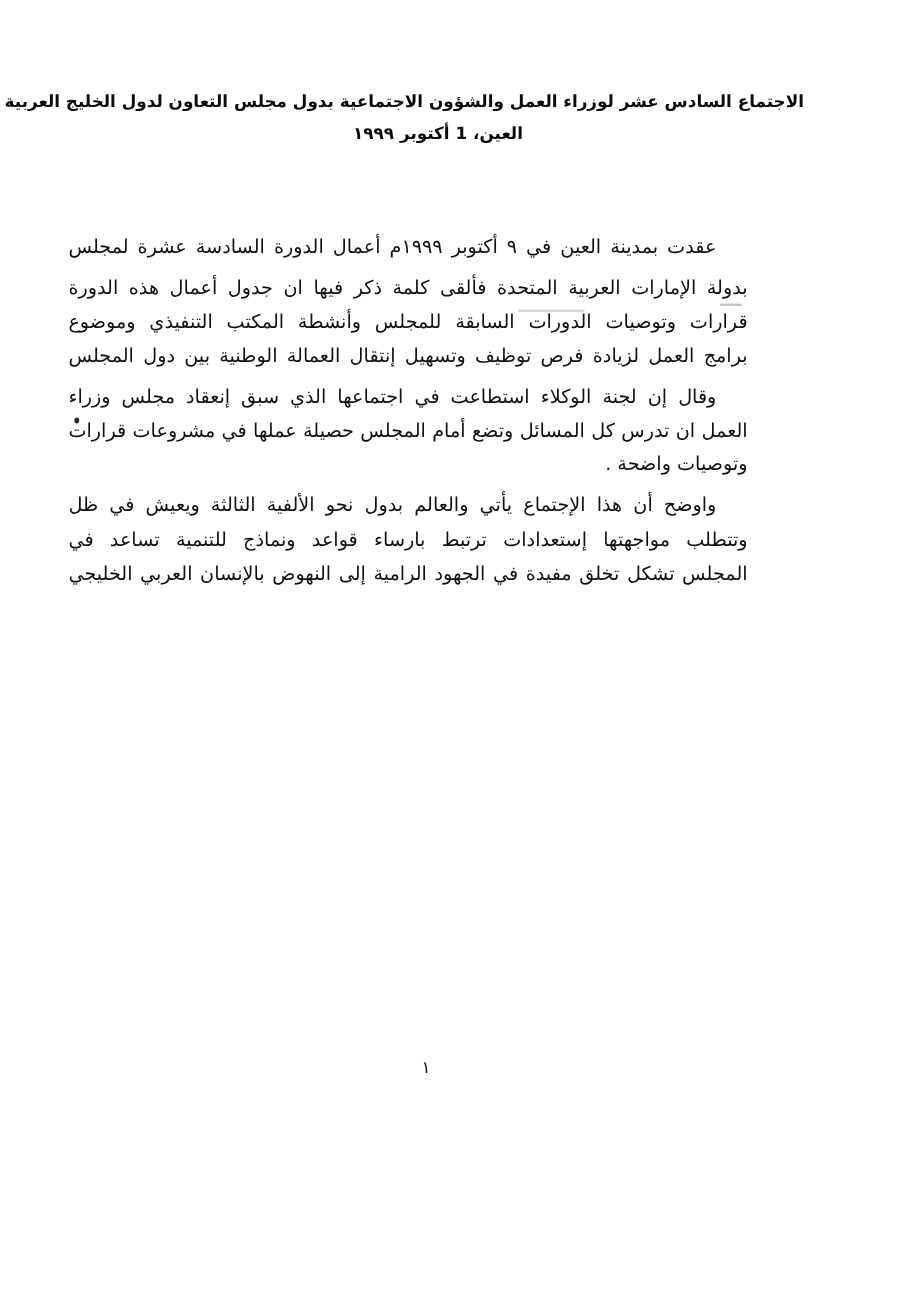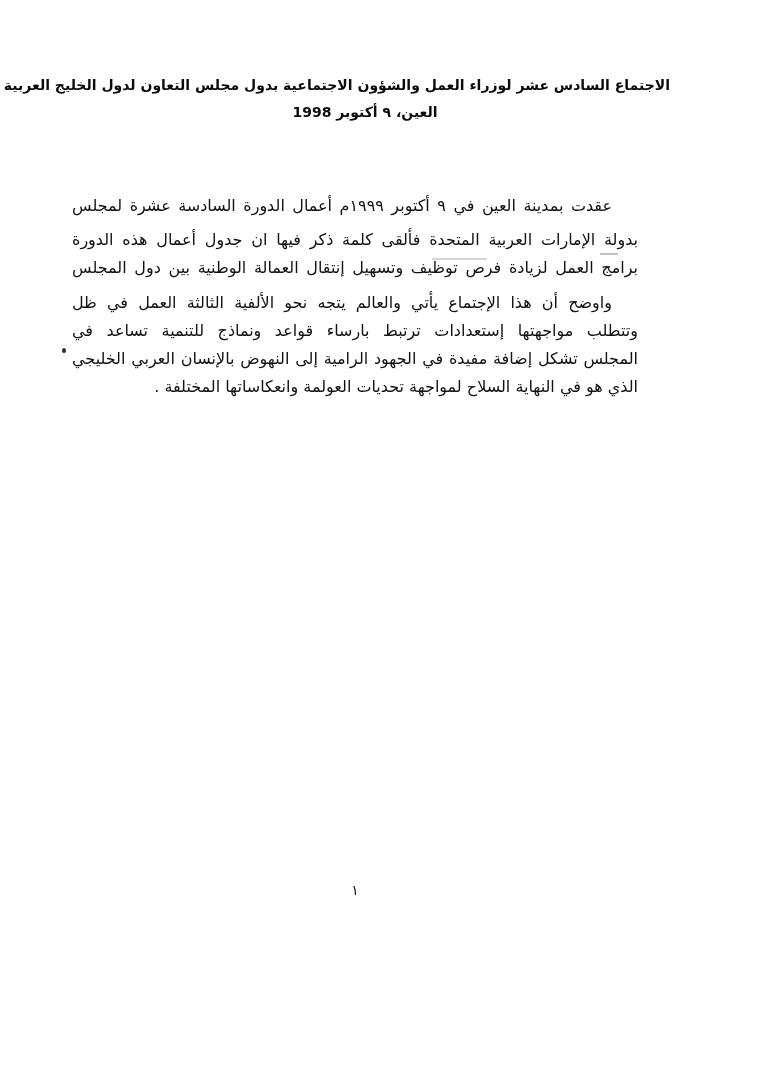--- a/index.html
+++ b/index.html
@@ -29,21 +29,21 @@
     line-height: 27px;
     color: #0b0b0b;
   }
   .doc-header .title-line {
     white-space: nowrap;
   }
   
   .doc-body {
     position: absolute;
     top: 192px;
-    right: 124px;
+    right: 139px;
     width: 566px;
     direction: rtl;
     font-size: 16px;
     line-height: 28.2px;
     color: #111111;
   }
   .para {
     margin: 0 0 6px 0;
   }
   .line {
@@ -94,40 +94,45 @@
     background: #d6d6d6;
   }
 </style>
 </head>
 <body>
 
 <div class="page">
 
   <header class="doc-header">
     <div class="title-line">الاجتماع السادس عشر لوزراء العمل والشؤون الاجتماعية بدول مجلس التعاون لدول الخليج العربية</div>
-    <div class="title-line">العين، ٩ أكتوبر 1998</div>
+    <div class="title-line">العين، 1 أكتوبر ١٩٩٩</div>
   </header>
 
   <main class="doc-body">
 
     <div class="para">
       <div class="line first">عقدت بمدينة العين في ٩ أكتوبر ١٩٩٩م أعمال الدورة السادسة عشرة لمجلس</div>
     </div>
 
     <div class="para">
       <div class="line">بدولة الإمارات العربية المتحدة فألقى كلمة ذكر فيها ان جدول أعمال هذه الدورة</div>
+      <div class="line">قرارات وتوصيات الدورات السابقة للمجلس وأنشطة المكتب التنفيذي وموضوع</div>
       <div class="line">برامج العمل لزيادة فرص توظيف وتسهيل إنتقال العمالة الوطنية بين دول المجلس</div>
     </div>
 
+    <div class="para">
+      <div class="line first">وقال إن لجنة الوكلاء استطاعت في اجتماعها الذي سبق إنعقاد مجلس وزراء</div>
+      <div class="line">العمل ان تدرس كل المسائل وتضع أمام المجلس حصيلة عملها في مشروعات قرارات</div>
+      <div class="line last">وتوصيات واضحة .</div>
+    </div>
 
     <div class="para">
-      <div class="line first">واوضح أن هذا الإجتماع يأتي والعالم يتجه نحو الألفية الثالثة العمل في ظل</div>
+      <div class="line first">واوضح أن هذا الإجتماع يأتي والعالم بدول نحو الألفية الثالثة ويعيش في ظل</div>
       <div class="line">وتتطلب مواجهتها إستعدادات ترتبط بارساء قواعد ونماذج للتنمية تساعد في</div>
-      <div class="line">المجلس تشكل إضافة مفيدة في الجهود الرامية إلى النهوض بالإنسان العربي الخليجي</div>
-      <div class="line last">الذي هو في النهاية السلاح لمواجهة تحديات العولمة وانعكاساتها المختلفة .</div>
+      <div class="line">المجلس تشكل تخلق مفيدة في الجهود الرامية إلى النهوض بالإنسان العربي الخليجي</div>
     </div>
 
   </main>
 
   <div class="page-num">١</div>
 
   <span class="speck"></span>
   <span class="smudge-1"></span>
   <span class="smudge-2"></span>
 

